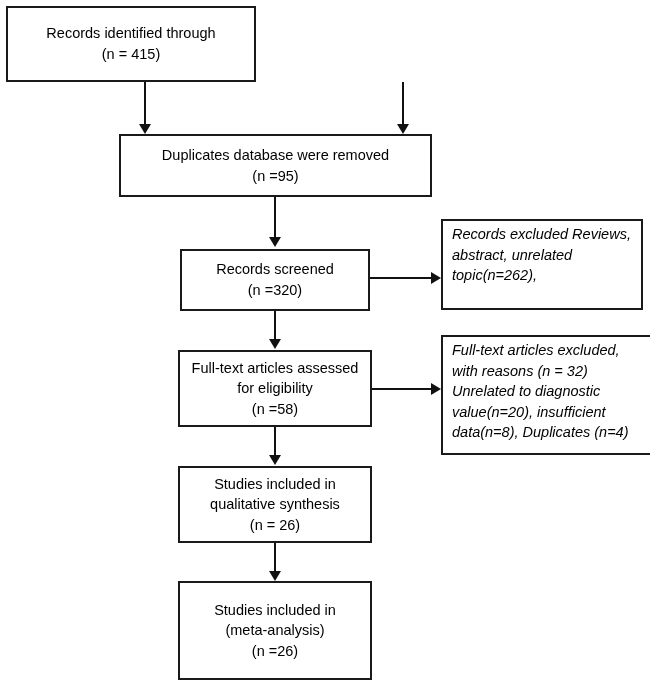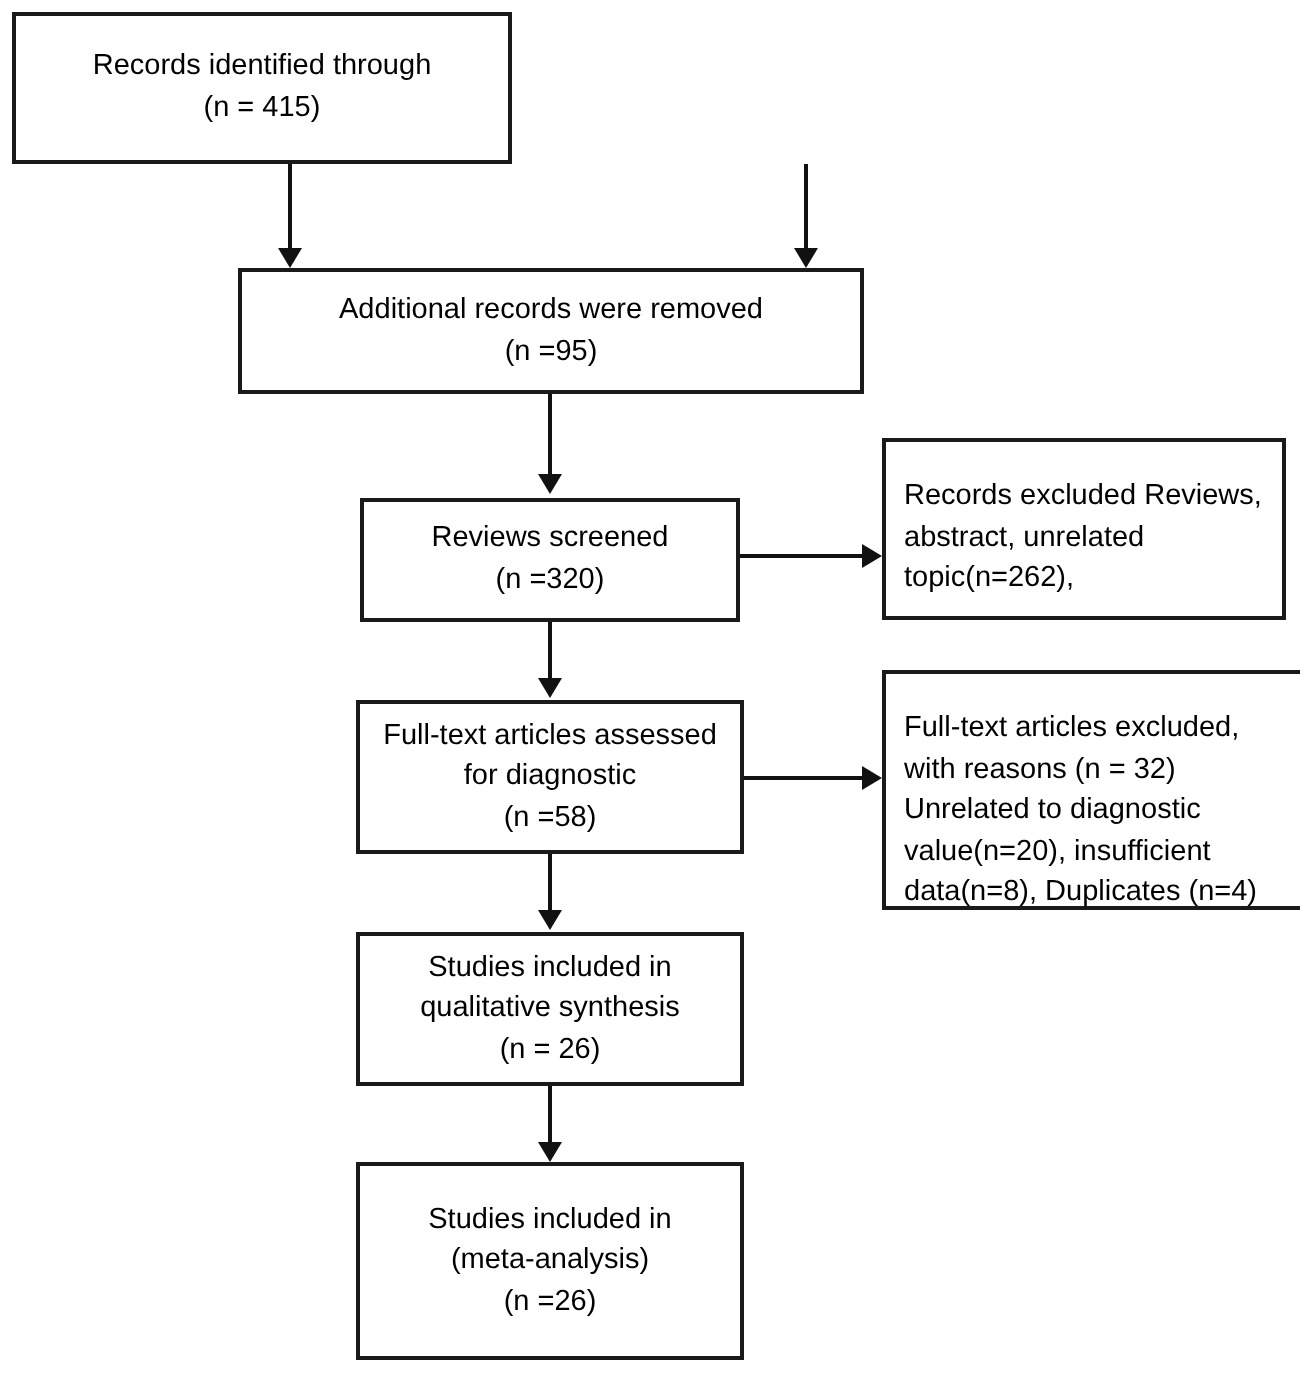--- a/index.html
+++ b/index.html
@@ -30,21 +30,22 @@
   }
   .node.centered {
     align-items: center;
     text-align: center;
     padding: 16px 6px;
   }
   .node.leftal {
     align-items: flex-start;
     text-align: left;
     justify-content: flex-start;
-    padding: 17px 8px 6px 9px;
+    padding: 3px 8px 6px 9px;
+    font-style: italic;
   }
   .node .ln {
     display: block;
     white-space: nowrap;
   }
   .node.leftal .ln {
     white-space: normal;
   }
   
   .vline {
@@ -85,47 +86,47 @@
   </div>
 
 
   <div class="vline" style="left:144px; top:82px; height:44px;"></div>
   <div class="arrow-down" style="left:139px; top:124px;"></div>
 
   <div class="vline" style="left:402px; top:82px; height:44px;"></div>
   <div class="arrow-down" style="left:397px; top:124px;"></div>
 
   <div class="node centered" style="left:119px; top:134px; width:313px; height:63px;">
-    <span class="ln">Additional records were removed</span>
+    <span class="ln">Duplicates database were removed</span>
     <span class="ln">(n =95)</span>
   </div>
 
   <div class="vline" style="left:274px; top:197px; height:42px;"></div>
   <div class="arrow-down" style="left:269px; top:237px;"></div>
 
   <div class="node centered" style="left:180px; top:249px; width:190px; height:62px;">
-    <span class="ln">Reviews screened</span>
+    <span class="ln">Records screened</span>
     <span class="ln">(n =320)</span>
   </div>
 
   <div class="hline" style="left:370px; top:277px; width:63px;"></div>
   <div class="arrow-right" style="left:431px; top:272px;"></div>
 
   <div class="node leftal" style="left:441px; top:219px; width:202px; height:91px;">
     <span class="ln">Records excluded Reviews,</span>
     <span class="ln">abstract, unrelated</span>
     <span class="ln">topic(n=262),</span>
   </div>
 
   <div class="vline" style="left:274px; top:311px; height:30px;"></div>
   <div class="arrow-down" style="left:269px; top:339px;"></div>
 
   <div class="node centered" style="left:178px; top:350px; width:194px; height:77px;justify-content:center;">
     <span class="ln">Full-text articles assessed</span>
-    <span class="ln">for diagnostic</span>
+    <span class="ln">for eligibility</span>
     <span class="ln">(n =58)</span>
   </div>
 
   <div class="hline" style="left:372px; top:388px; width:61px;"></div>
   <div class="arrow-right" style="left:431px; top:383px;"></div>
 
   <div class="node leftal" style="left:441px; top:335px; width:244px; height:120px;">
     <span class="ln">Full-text articles excluded,</span>
     <span class="ln">with reasons (n = 32)</span>
     <span class="ln">Unrelated to diagnostic</span>

